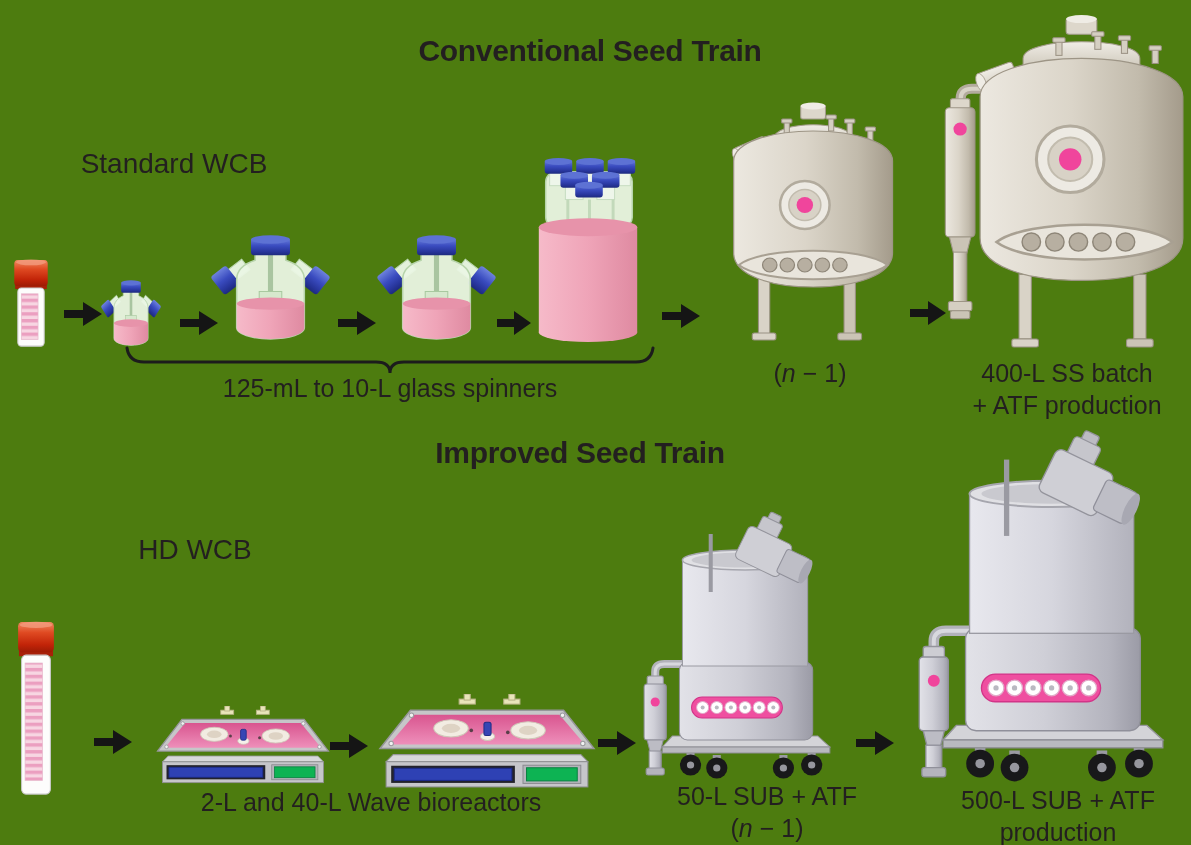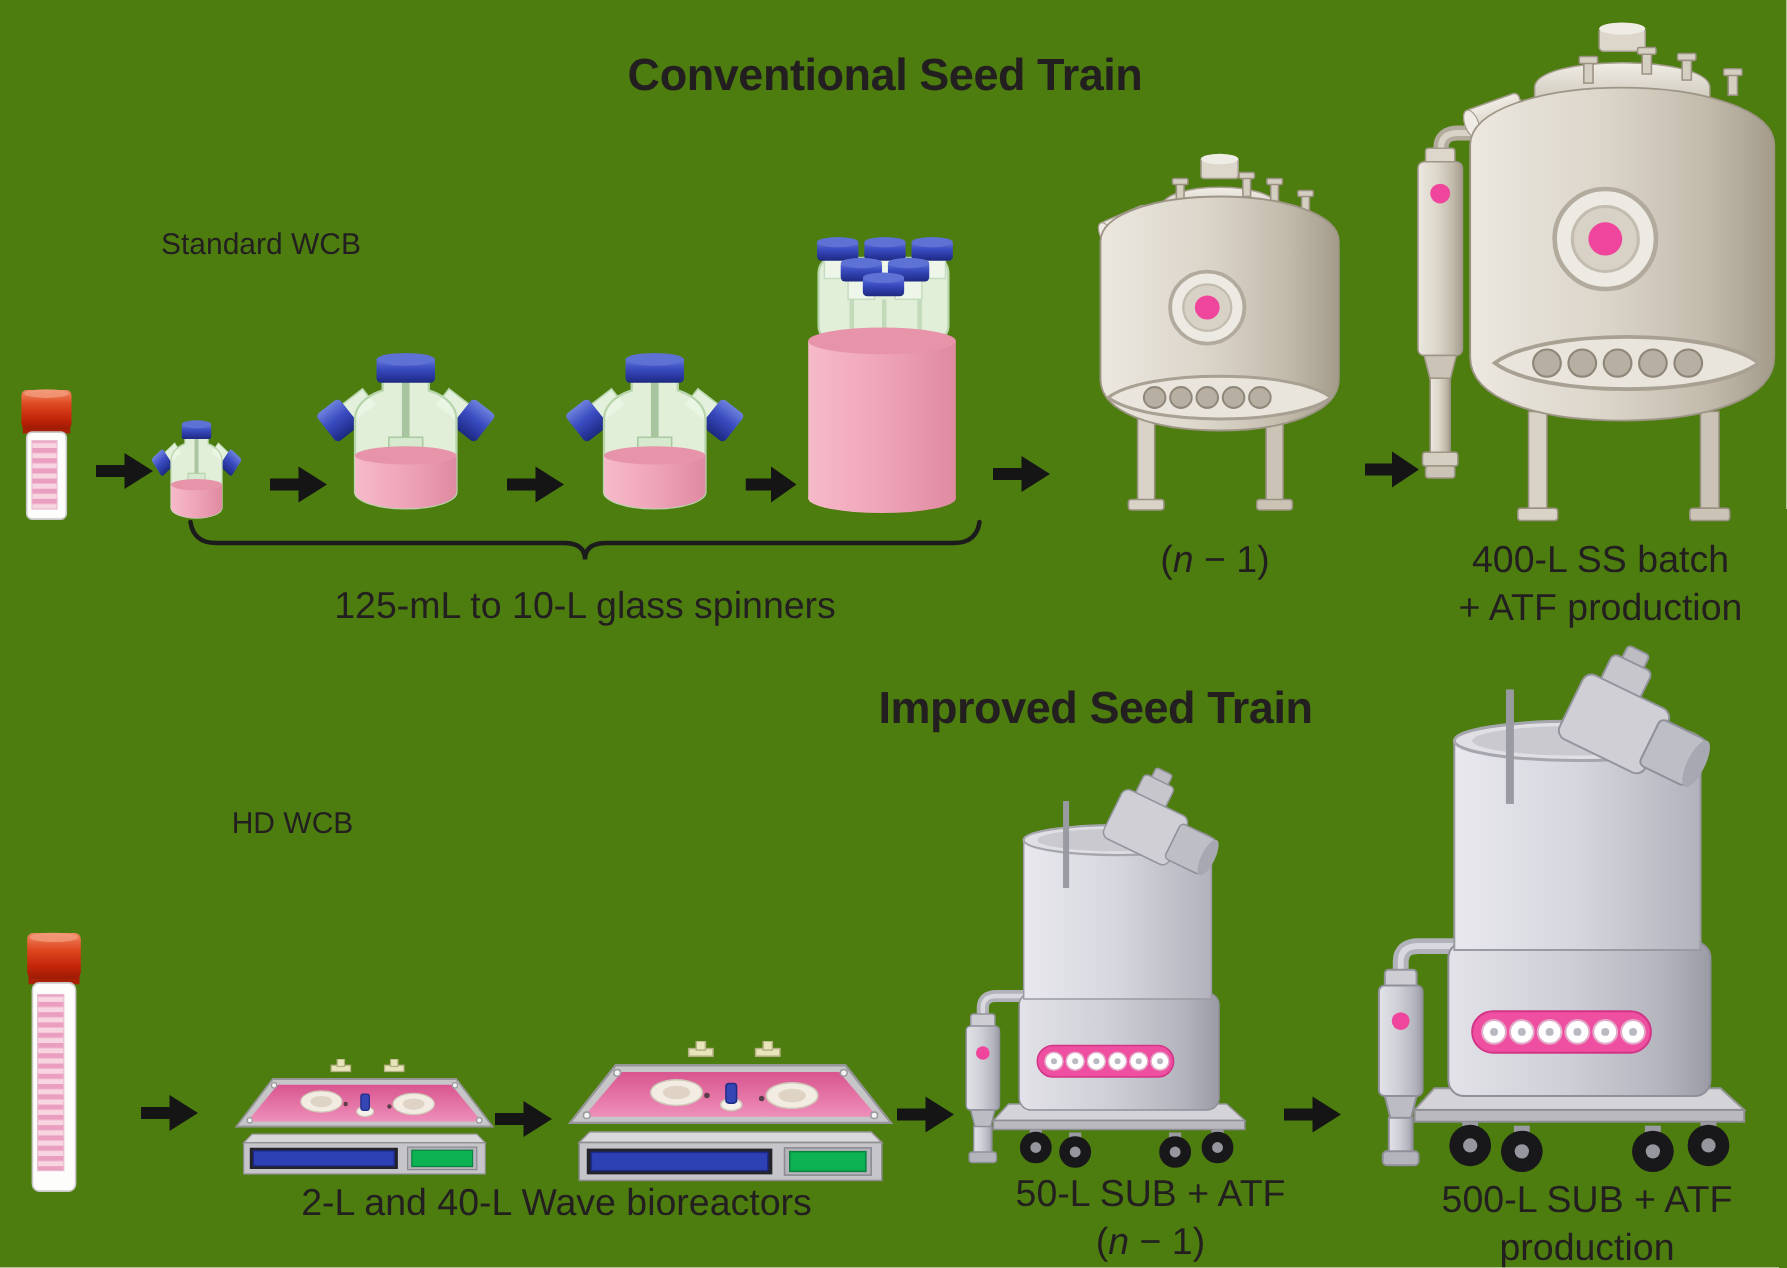--- a/index.html
+++ b/index.html
@@ -1,20 +1,20 @@
 <!DOCTYPE html>
 <html><head>
 <meta charset="utf-8">
 <style>
   html,body{margin:0;padding:0;background:#fff;}
   .fig{position:relative;width:1191px;height:845px;background:#4d7c0f;overflow:hidden;
        font-family:"Liberation Sans","DejaVu Sans",sans-serif;color:#231f20;}
   .abs{position:absolute;}
   .title{font-size:30px;font-weight:bold;text-align:center;letter-spacing:-0.3px;}
-  .wcb{font-size:20px;line-height:31px;text-align:center;}
+  .wcb{font-size:28px;line-height:31px;text-align:center;}
   .cap{font-size:25px;line-height:32px;text-align:center;}
   .it{font-style:italic;}
   svg{display:block;overflow:visible;}
   .defs{position:absolute;width:0;height:0;}
 </style>
 </head>
 <body>
 
 <div class="fig">
 
@@ -246,21 +246,21 @@
     <rect x="86" y="44" width="3" height="28" fill="#c2d9ba"></rect>
     <rect x="12" y="72" width="100" height="106" fill="url(#gPink)"></rect>
     <ellipse cx="62" cy="178" rx="50" ry="10" fill="url(#gPink)"></ellipse>
     <ellipse cx="62" cy="72" rx="50" ry="9" fill="#e793aa"></ellipse>
   </svg>
 
   <svg class="abs" style="left:124px;top:346px;" width="532" height="27" viewBox="0 0 532 27">
     <path d="M3 2 Q5 16 20 16 L252 16 Q266 16 266 27 Q266 16 280 16 L512 16 Q527 16 529 2" fill="none" stroke="#1c1c1c" stroke-width="3" stroke-linecap="round"></path>
   </svg>
 
-  <div class="abs cap" style="left:120px;top:388px;width:540px;">125-mL to 10-L glass spinners</div>
+  <div class="abs cap" style="left:120px;top:372px;width:540px;">125-mL to 10-L glass spinners</div>
 
   <svg class="abs" style="left:662px;top:303px;" width="38" height="26" viewBox="0 0 36 26" preserveAspectRatio="none">
       <use href="#sym-arrow"></use>
     </svg>
 
   <svg class="abs" style="left:712px;top:97px;" width="196" height="250" viewBox="0 0 190 250" preserveAspectRatio="none">
     <rect x="45" y="180" width="11" height="58" fill="#d9d3c7" stroke="#9a9183"></rect>
     <rect x="128" y="180" width="11" height="58" fill="#cbc4b6" stroke="#9a9183"></rect>
     <rect x="39" y="236" width="23" height="7" rx="2" fill="#d9d3c7" stroke="#9a9183"></rect>
     <rect x="122" y="236" width="23" height="7" rx="2" fill="#cbc4b6" stroke="#9a9183"></rect>
@@ -352,21 +352,21 @@
       <circle cx="165" cy="228" r="9"></circle>
         <circle cx="188" cy="228" r="9"></circle>
     </g>
   </svg>
 
   <div class="abs cap" style="left:943px;top:357px;width:248px;">
     <div>400-L SS batch</div>
     <div>+ ATF production</div>
   </div>
 
-  <div class="abs title" style="left:285px;top:456px;width:590px;text-align:right;">Improved Seed Train</div>
+  <div class="abs title" style="left:285px;top:436px;width:590px;">Improved Seed Train</div>
 
   <div class="abs wcb" style="left:22px;top:534px;width:346px;">
     <div>HD WCB</div>
   </div>
 
   <svg class="abs" style="left:12px;top:620px;" width="48" height="178" viewBox="0 0 55 182" preserveAspectRatio="none">
     <rect x="8" y="30" width="39" height="7" fill="#a82008"></rect>
     <rect x="7" y="2" width="41" height="31" rx="4.5" fill="url(#gRed)"></rect>
     <ellipse cx="27.5" cy="5" rx="18.5" ry="3.2" fill="#f29b7d" opacity="0.8"></ellipse>
     <rect x="11" y="36" width="33" height="142" rx="5" fill="#fdfdfc" stroke="#c9c9c9" stroke-width="1.2"></rect>

